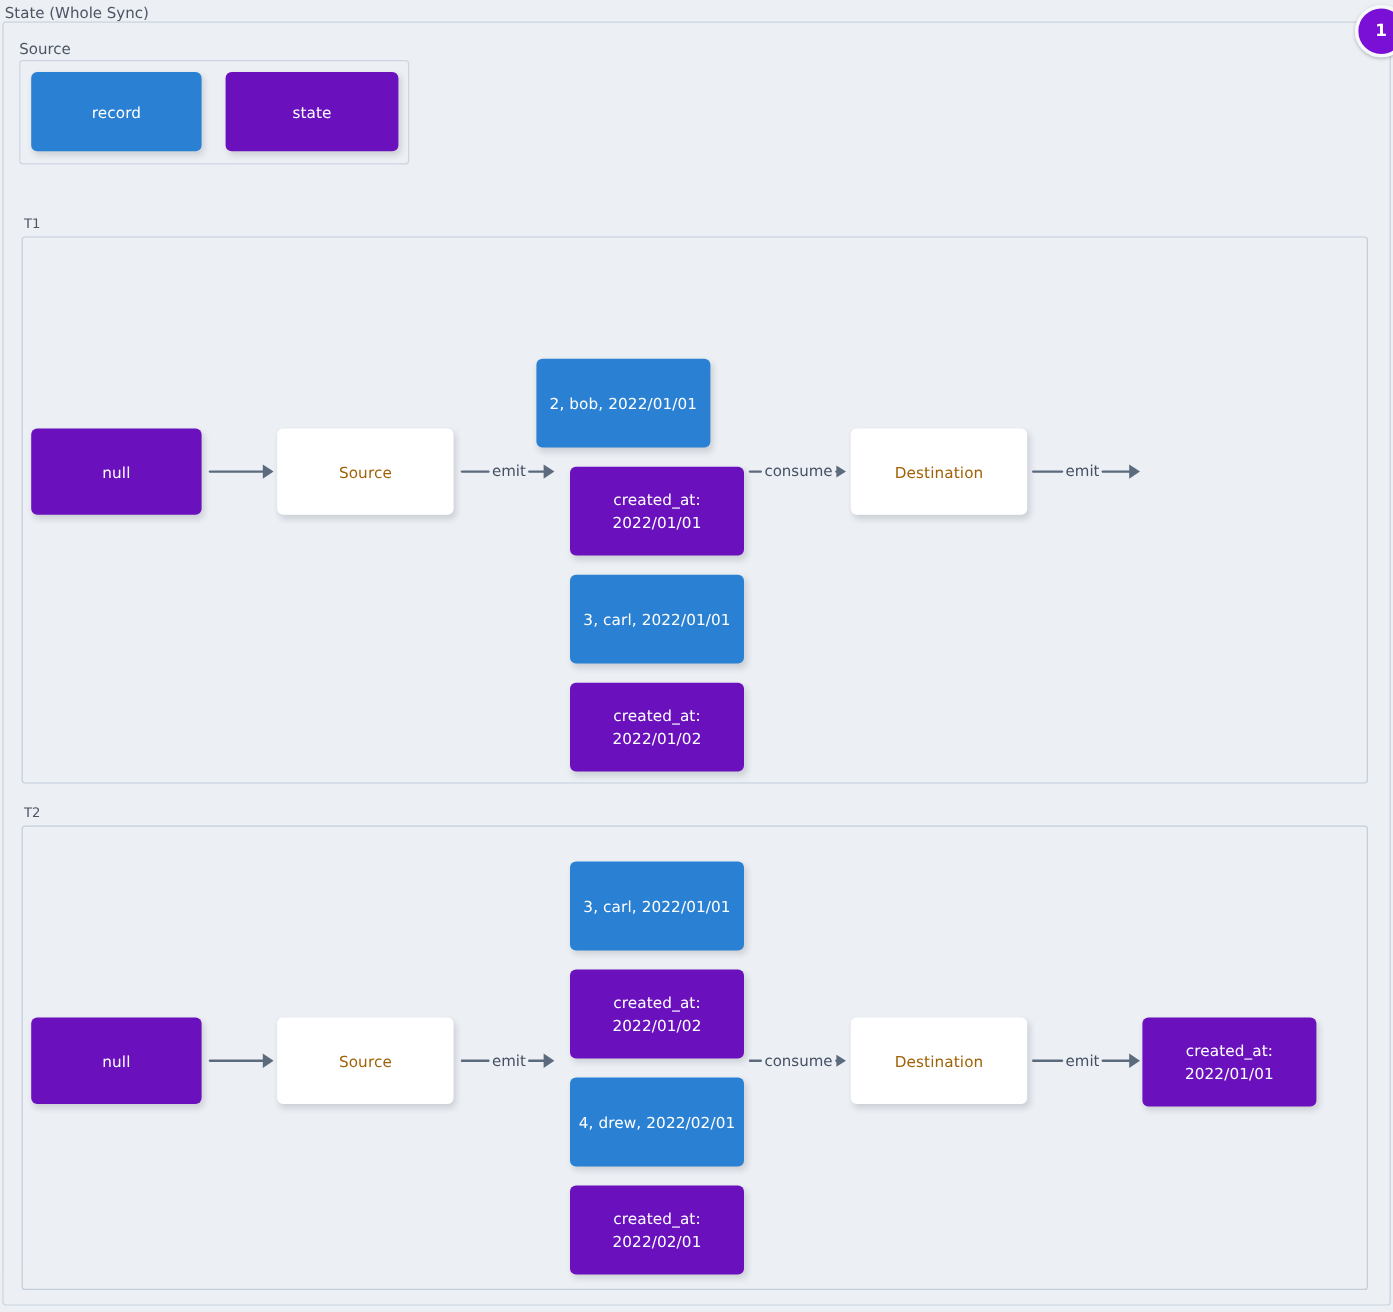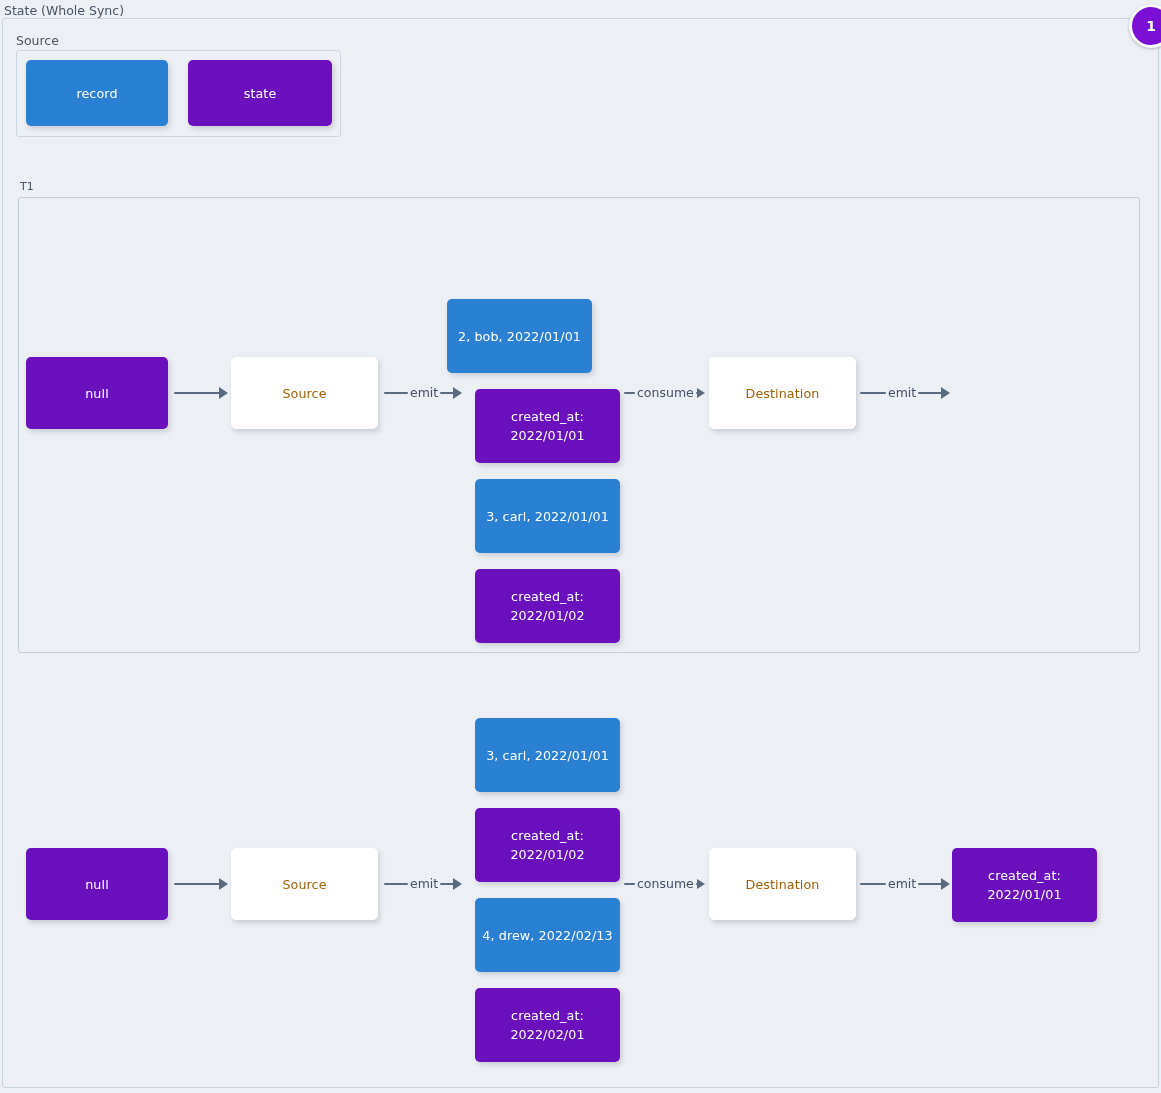--- a/index.html
+++ b/index.html
@@ -187,34 +187,38 @@
     <div class="head small"></div>
   </div>
 
   <div class="arrow" style="left:860px; top:384px;">
     <div class="seg" style="width:26px;"></div>
     <div class="lbl">emit</div>
     <div class="seg" style="width:24px;"></div>
     <div class="head"></div>
   </div>
 
+  <div id="t2" class="frame">
+    <div class="frame-label">T2</div>
+    <div class="frame-body"></div>
+  </div>
 
   <div class="node state" style="left:26px; top:848px; width:142px; height:72px;">null</div>
 
   <div class="node plain" style="left:231px; top:848px; width:147px; height:72px;">Source</div>
 
   <div class="node plain" style="left:709px; top:848px; width:147px; height:72px;">Destination</div>
 
   <div class="node state" style="left:952px; top:848px; width:145px; height:74px;">created_at:
 2022/01/01</div>
 
   <div class="node record" style="left:475px; top:718px; width:145px; height:74px;">3, carl, 2022/01/01</div>
   <div class="node state" style="left:475px; top:808px; width:145px; height:74px;">created_at:
 2022/01/02</div>
-  <div class="node record" style="left:475px; top:898px; width:145px; height:74px;">4, drew, 2022/02/13</div>
+  <div class="node record" style="left:475px; top:898px; width:145px; height:74px;">4, drew, 2022/02/01</div>
   <div class="node state" style="left:475px; top:988px; width:145px; height:74px;">created_at:
 2022/02/01</div>
 
   <div class="arrow" style="left:174px; top:875px;">
     <div class="seg" style="width:46px;"></div>
     <div class="head"></div>
   </div>
 
   <div class="arrow" style="left:384px; top:875px;">
     <div class="seg" style="width:24px;"></div>

